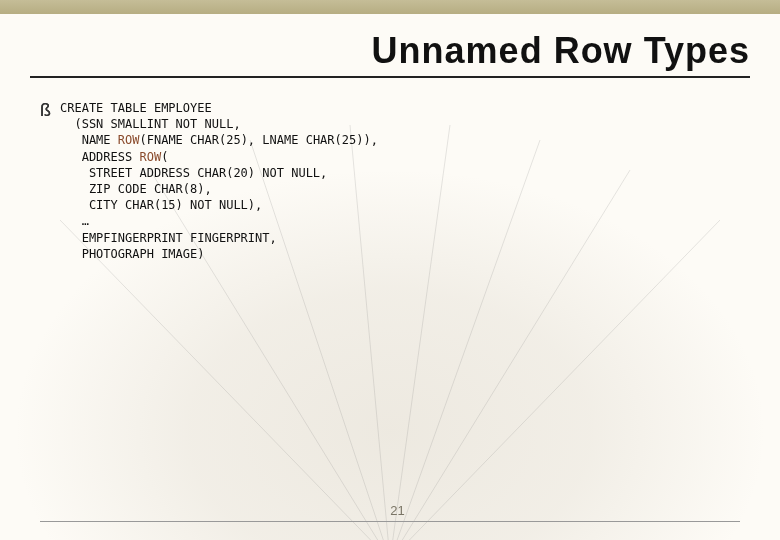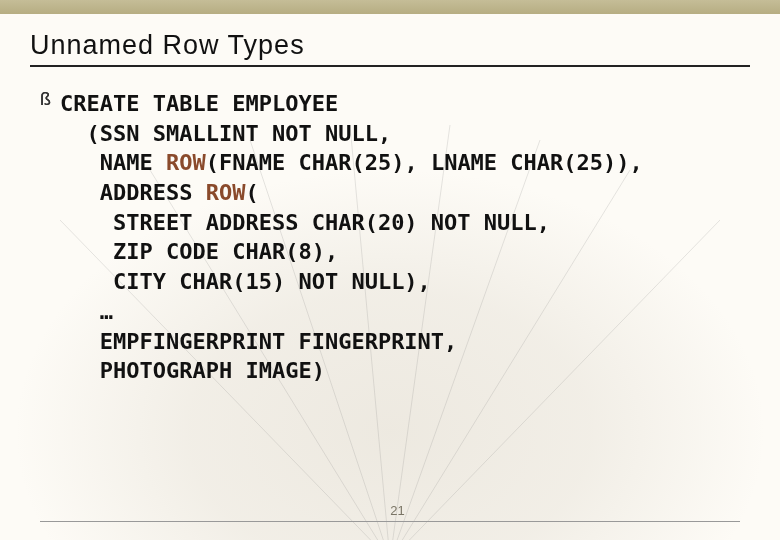--- a/index.html
+++ b/index.html
@@ -44,23 +44,23 @@
     z-index: 2;
   }
 
   .content {
     position: relative;
     z-index: 3;
     padding: 30px 30px 0 30px;
   }
 
   h1.title {
-    text-align: left;
-    font-weight: 400;
-    font-size: 27px;
+    text-align: right;
+    font-weight: 700;
+    font-size: 36px;
     margin: 0 0 4px 0;
     letter-spacing: 1px;
     color: #111;
   }
 
   .title-rule {
     border: none;
     border-top: 2px solid #222;
     margin: 0 0 18px 0;
   }
@@ -82,22 +82,22 @@
     position: absolute;
     left: 0;
     top: 2px;
     font-size: 18px;
     font-family: Wingdings, "Zapf Dingbats", sans-serif;
     color: #333;
   }
 
   .code-block {
     font-family: Consolas, "Menlo", monospace;
-    font-size: 22px;
-    font-weight: 700;
+    font-size: 12px;
+    font-weight: 400;
     line-height: 1.35;
     color: #111;
     padding-left: 30px;
     white-space: pre;
   }
   .code-block .kw {
     color: #8a4a2b; 
   }
 
   .page-num {

